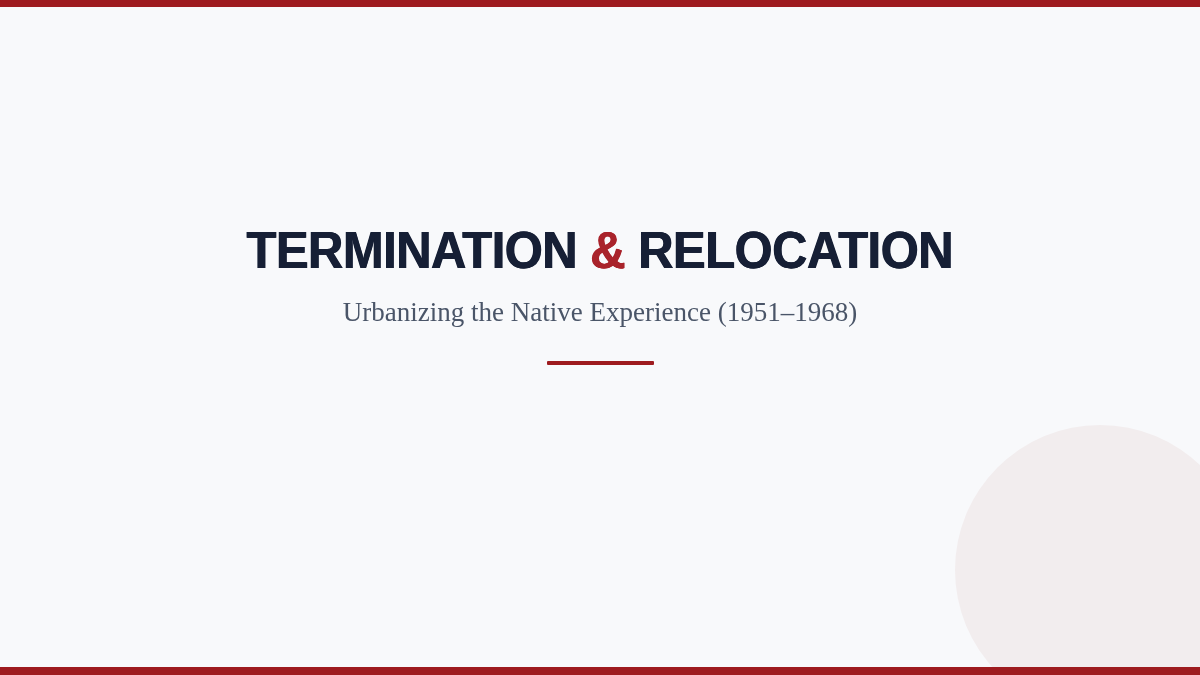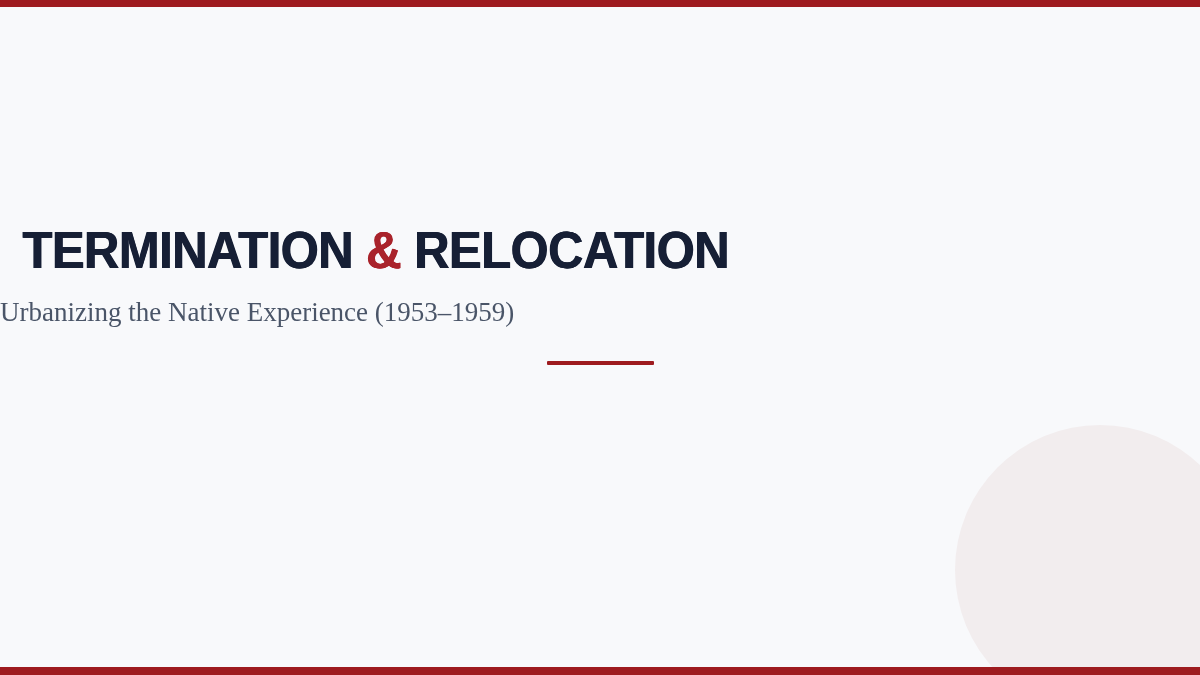--- a/index.html
+++ b/index.html
@@ -60,21 +60,21 @@
 
   
   .content {
     position: absolute;
     left: 0;
     top: 0;
     width: 1200px;
     height: 675px;
     display: flex;
     flex-direction: column;
-    align-items: flex-start;
+    align-items: center;
     justify-content: flex-start;
     z-index: 3;
   }
 
   .title {
     margin: 0;
     padding: 0;
     margin-top: 222px;
     font-family: "Liberation Sans", sans-serif;
     font-size: 52px;
@@ -135,21 +135,21 @@
 <div class="slide">
 
   <div class="accent-bar-top"></div>
 
   <div class="decor-circle"></div>
 
   <div class="content">
 
     <h1 class="title"><span>TERMINATION</span><span class="amp-space"> </span><span class="amp">&amp;</span><span class="amp-space"> </span><span>RELOCATION</span></h1>
 
-    <p class="subtitle">Urbanizing the Native Experience (1953–1959)</p>
+    <p class="subtitle">Urbanizing the Native Experience (1951–1968)</p>
 
     <hr class="divider">
 
 
   </div>
 
   <div class="accent-bar-bottom"></div>
 
 </div>
 

